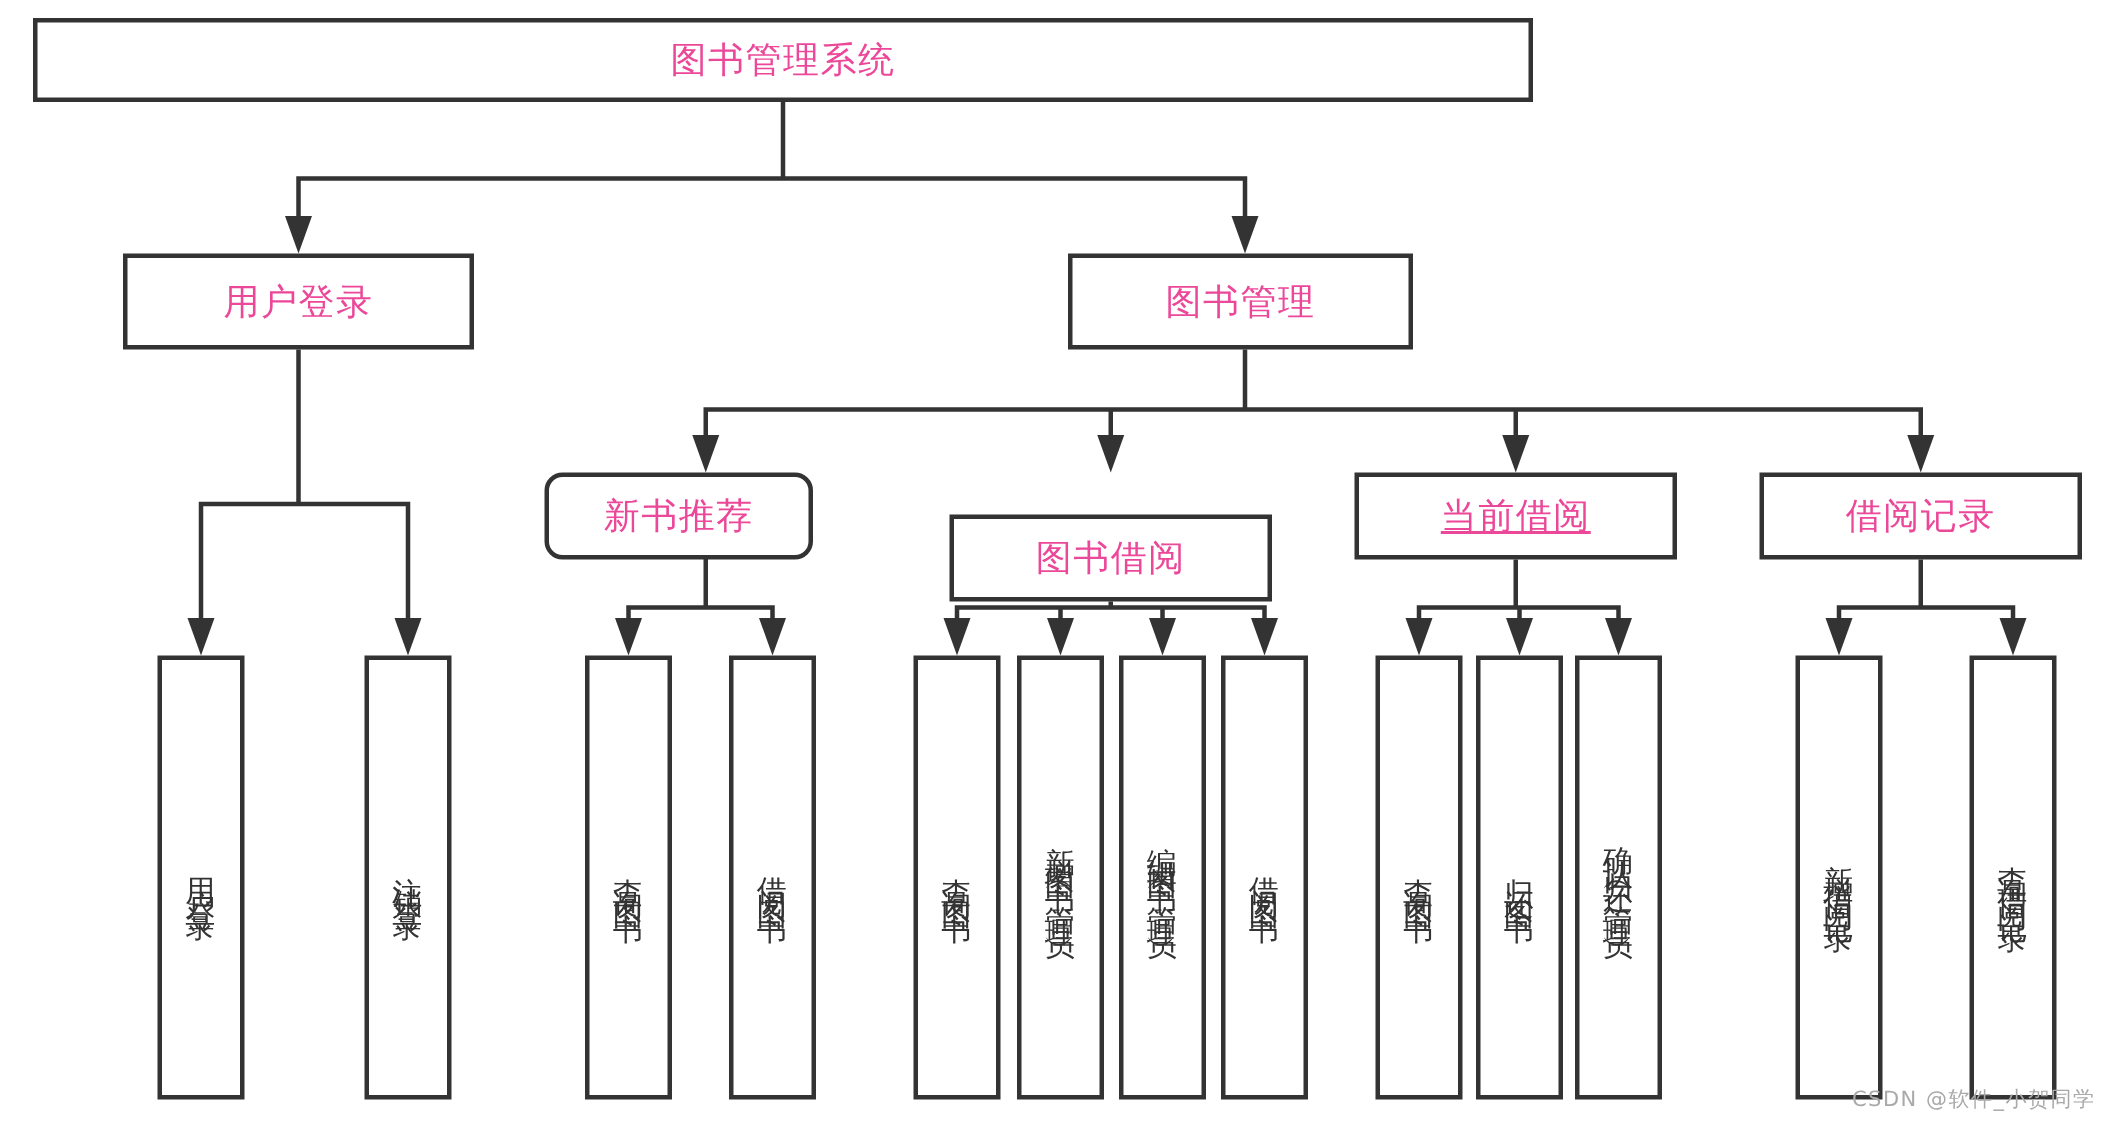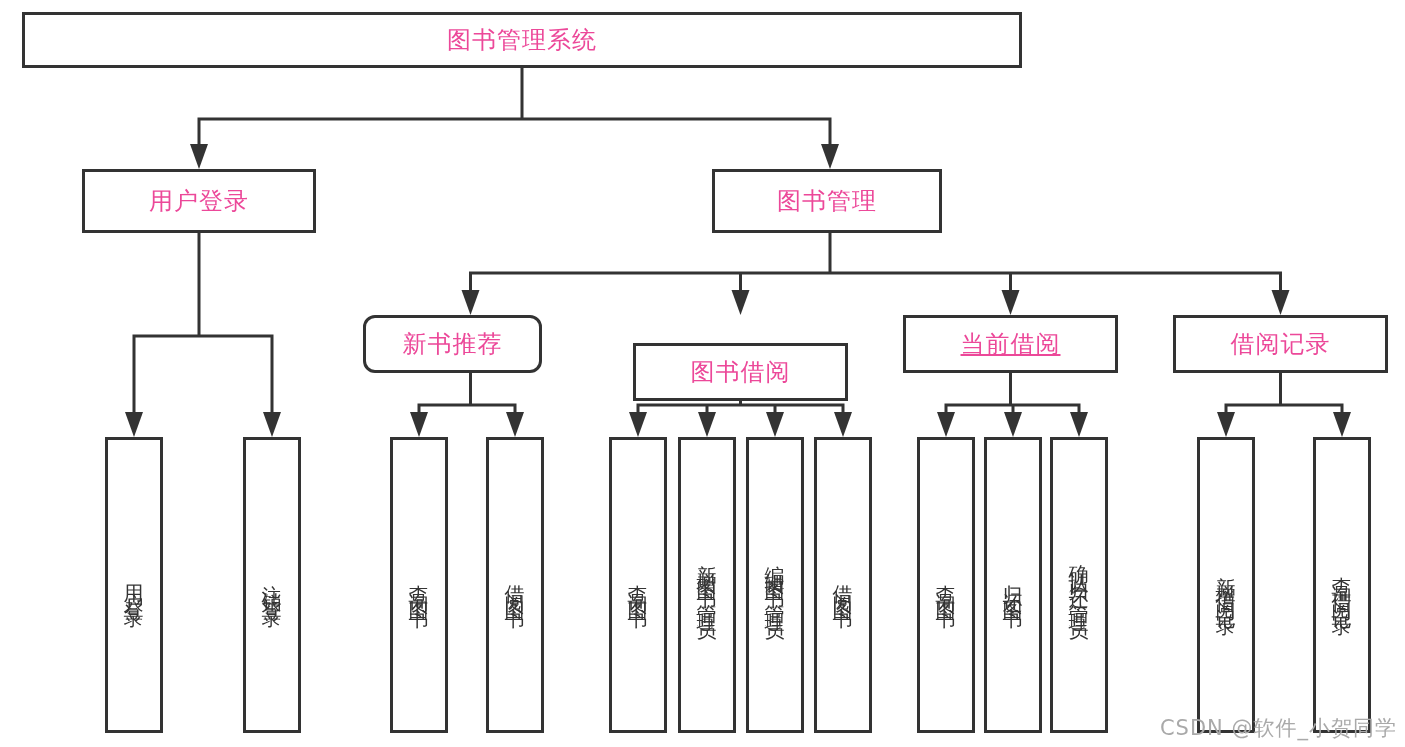--- a/index.html
+++ b/index.html
@@ -62,21 +62,21 @@
     text-orientation: mixed;
     font-size: 20px;
     line-height: 1;
     letter-spacing: 8px;
     color: #333333;
   }
   .watermark {
     position: absolute;
     right: 8px;
     bottom: 5px;
-    font-size: 21px;
+    font-size: 14px;
     color: #a9a9a9;
     letter-spacing: 1px;
     white-space: nowrap;
   }
 </style>
 </head>
 <body>
 
 <div class="canvas">
 

